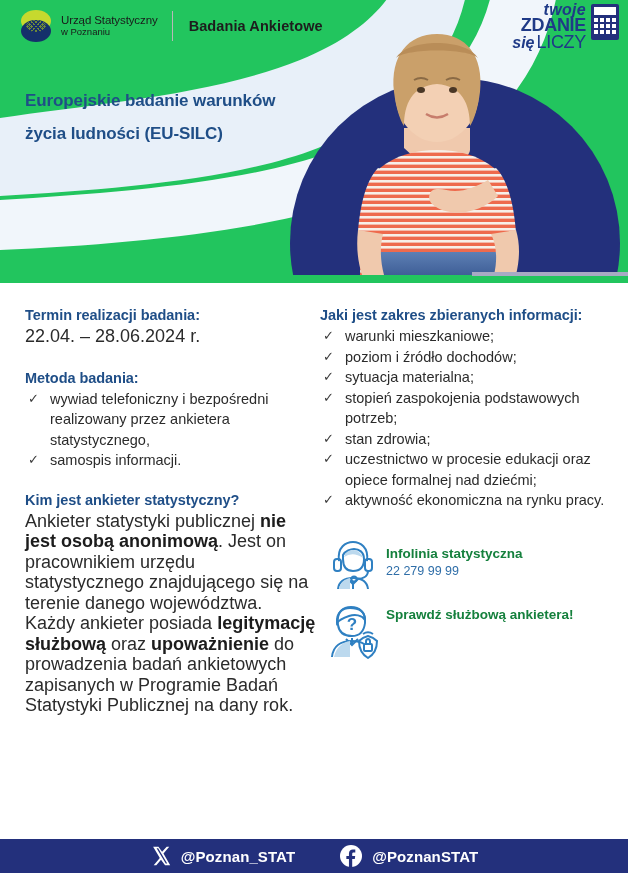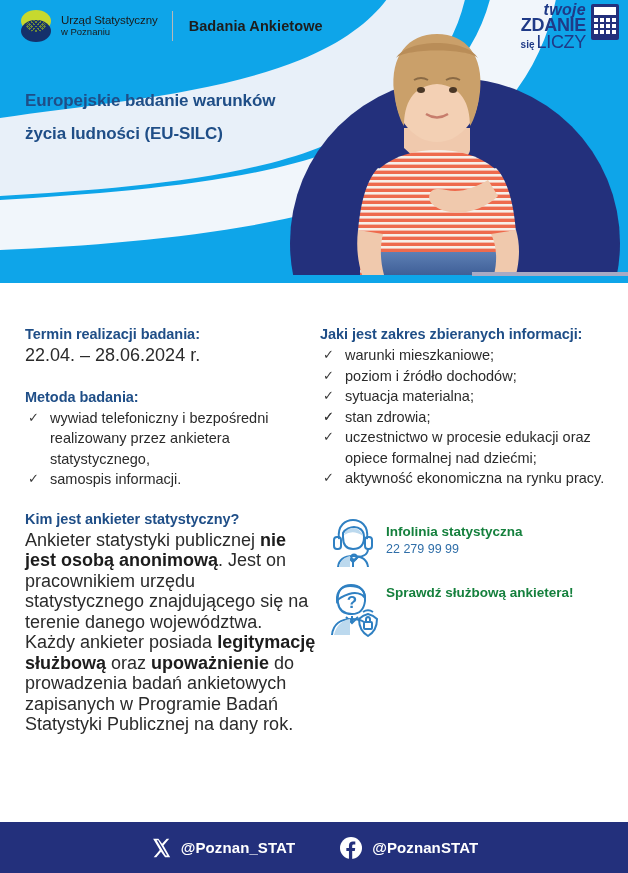--- a/index.html
+++ b/index.html
@@ -17,21 +17,21 @@
     background: #ffffff;
     overflow: hidden;
   }
 
   
   .header {
     position: absolute;
     left: 0; top: 0;
     width: 628px; height: 283px;
     overflow: hidden;
-    background: #0ea5e9;
+    background: #22c55e;
   }
   .swoosh-svg, .hero-svg {
     position: absolute;
     left: 0; top: 0;
   }
 
   .brandbar {
     position: absolute;
     left: 0; top: 0;
     width: 628px; height: 52px;
@@ -122,21 +122,22 @@
     font-size: 18px;
     font-weight: bold;
     line-height: 17px;
     letter-spacing: -0.3px;
   }
   .zd-row3 {
     line-height: 17px;
     white-space: nowrap;
   }
   .zd-sie {
-    font-size: 10px;
+    font-size: 16px;
+    font-style: italic;
     font-weight: bold;
     margin-left: 8px;
   }
   .zd-liczy {
     font-size: 18px;
     font-weight: normal;
     letter-spacing: -0.3px;
     margin-left: 2px;
   }
   .calc {
@@ -161,21 +162,21 @@
     position: absolute;
     left: 472px; top: 272px;
     width: 156px; height: 4px;
     background: #a8aac4;
     z-index: 9;
   }
 
   
   .cols {
     position: absolute;
-    left: 0; top: 325px;
+    left: 0; top: 306px;
     width: 628px;
     display: flex;
     align-items: flex-start;
   }
   .col-left {
     width: 292px;
     margin-left: 25px;
     flex: none;
   }
   .col-right {
@@ -248,21 +249,21 @@
     color: #2f6ea8;
     font-size: 12.5px;
     line-height: 17px;
     margin-top: 1px;
   }
 
   
   .footer {
     position: absolute;
     left: 0; bottom: 0;
-    width: 628px; height: 51px;
+    width: 628px; height: 34px;
     background: #23307c;
     display: flex;
     align-items: center;
     justify-content: center;
     text-align: right;
   }
   .social {
     display: flex;
     align-items: center;
     margin: 0 22px;
@@ -422,20 +423,21 @@
         <li>
           <span class="ck">✓</span>
           <span>poziom i źródło dochodów;</span>
         </li>
         <li>
           <span class="ck">✓</span>
           <span>sytuacja materialna;</span>
         </li>
         <li>
           <span class="ck">✓</span>
+          <span>stopień zaspokojenia podstawowych potrzeb;</span>
         </li>
         <li>
           <span class="ck">✓</span>
           <span>stan zdrowia;</span>
         </li>
         <li>
           <span class="ck">✓</span>
           <span>uczestnictwo w procesie edukacji oraz opiece formalnej nad dziećmi;</span>
         </li>
         <li>

